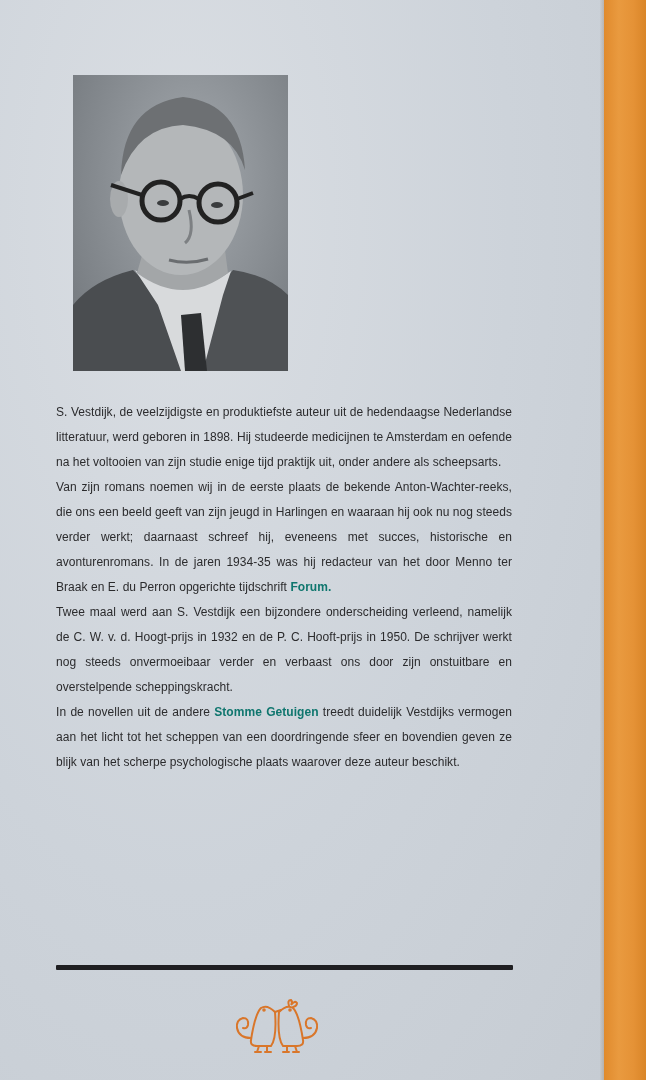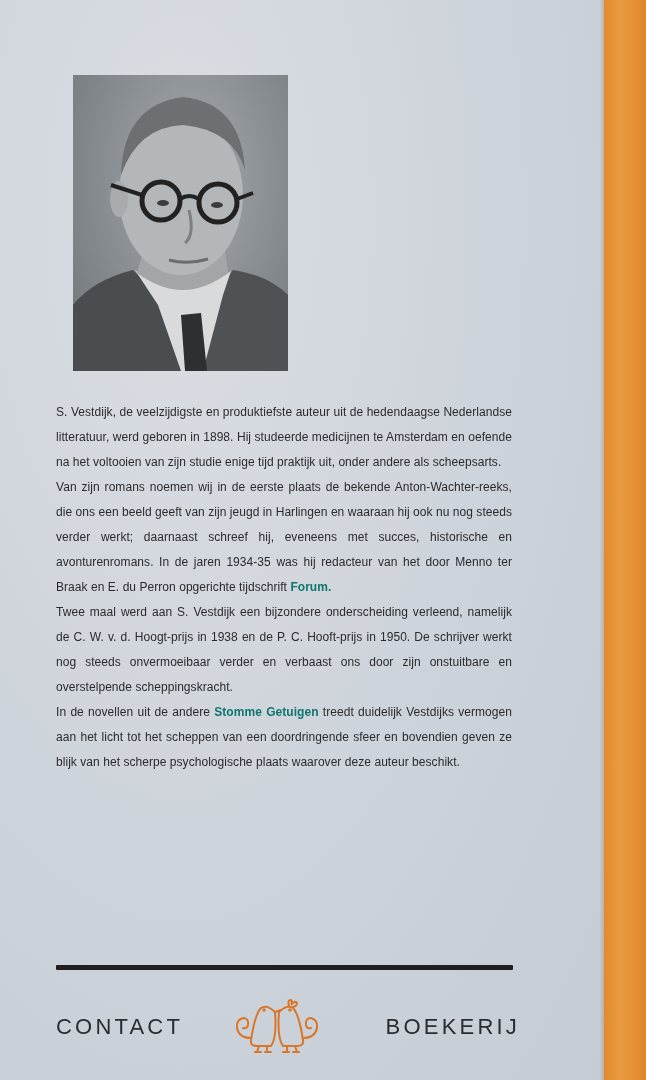--- a/index.html
+++ b/index.html
@@ -82,39 +82,37 @@
     <ellipse cx="144" cy="130" rx="6" ry="3" fill="#3a3c3e"></ellipse>
 
     <path d="M116 135 Q122 160 112 168" fill="none" stroke="#7d8083" stroke-width="3"></path>
     <path d="M96 185 Q115 190 135 184" fill="none" stroke="#6a6d70" stroke-width="3"></path>
   </svg>
 </div>
 
 <div class="bio">
   <p>S. Vestdijk, de veelzijdigste en produktiefste auteur uit de hedendaagse Nederlandse litteratuur, werd geboren in 1898. Hij studeerde medicijnen te Amsterdam en oefende na het voltooien van zijn studie enige tijd praktijk uit, onder andere als scheepsarts.</p>
   <p><span>Van zijn romans noemen wij in de eerste plaats de bekende Anton-Wachter-reeks, die ons een beeld geeft van zijn jeugd in Harlingen en waaraan hij ook nu nog steeds verder werkt; daarnaast schreef hij, eveneens met succes, historische en avonturenromans. In de jaren 1934-35 was hij redacteur van het door Menno ter Braak en E. du Perron opgerichte tijdschrift</span> <b>Forum.</b></p>
-  <p>Twee maal werd aan S. Vestdijk een bijzondere onderscheiding verleend, namelijk de C. W. v. d. Hoogt-prijs in 1938 en de P. C. Hooft-prijs in 1950. De schrijver werkt nog steeds onvermoeibaar verder en verbaast ons door zijn onstuitbare en overstelpende scheppingskracht.</p>
+  <p>Twee maal werd aan S. Vestdijk een bijzondere onderscheiding verleend, namelijk de C. W. v. d. Hoogt-prijs in 1932 en de P. C. Hooft-prijs in 1950. De schrijver werkt nog steeds onvermoeibaar verder en verbaast ons door zijn onstuitbare en overstelpende scheppingskracht.</p>
   <p><span>In de novellen uit de andere</span> <b>Stomme Getuigen</b> <span>treedt duidelijk Vestdijks vermogen aan het licht tot het scheppen van een doordringende sfeer en bovendien geven ze blijk van het scherpe psychologische plaats waarover deze auteur beschikt.</span></p>
 </div>
 
 <div class="rule"></div>
 
 <div class="footer">
-  <span class="left">CONTACT</span>
   <svg class="logo" viewBox="0 0 92 56">
     <g fill="none" stroke="#d9762a" stroke-width="2" stroke-linecap="round">
 
       <path d="M44 14 Q36 6 30 10 Q24 16 20 42 Q19 48 26 48 L40 48 Q46 40 44 14 Z"></path>
       <path d="M44 14 L50 12"></path>
       <circle cx="33" cy="12" r="0.8" fill="#d9762a"></circle>
       <path d="M20 40 Q8 40 6 30 Q5 22 12 20 Q18 20 17 27 Q16 31 12 30"></path>
       <path d="M28 48 L26 54 M24 54 L30 54 M36 48 L36 54 M34 54 L40 54"></path>
 
       <path d="M48 14 Q56 6 62 10 Q68 16 72 42 Q73 48 66 48 L52 48 Q46 40 48 14 Z"></path>
       <circle cx="59" cy="12" r="0.8" fill="#d9762a"></circle>
       <path d="M72 40 Q84 40 86 30 Q87 22 80 20 Q74 20 75 27 Q76 31 80 30"></path>
       <path d="M56 48 L56 54 M52 54 L58 54 M64 48 L66 54 M62 54 L68 54"></path>
 
       <path d="M58 8 Q56 2 60 2 Q62 4 60 7 Q64 2 66 5 Q66 8 62 9"></path>
     </g>
   </svg>
-  <span class="right">BOEKERIJ</span>
 </div>
 
 </body></html>

